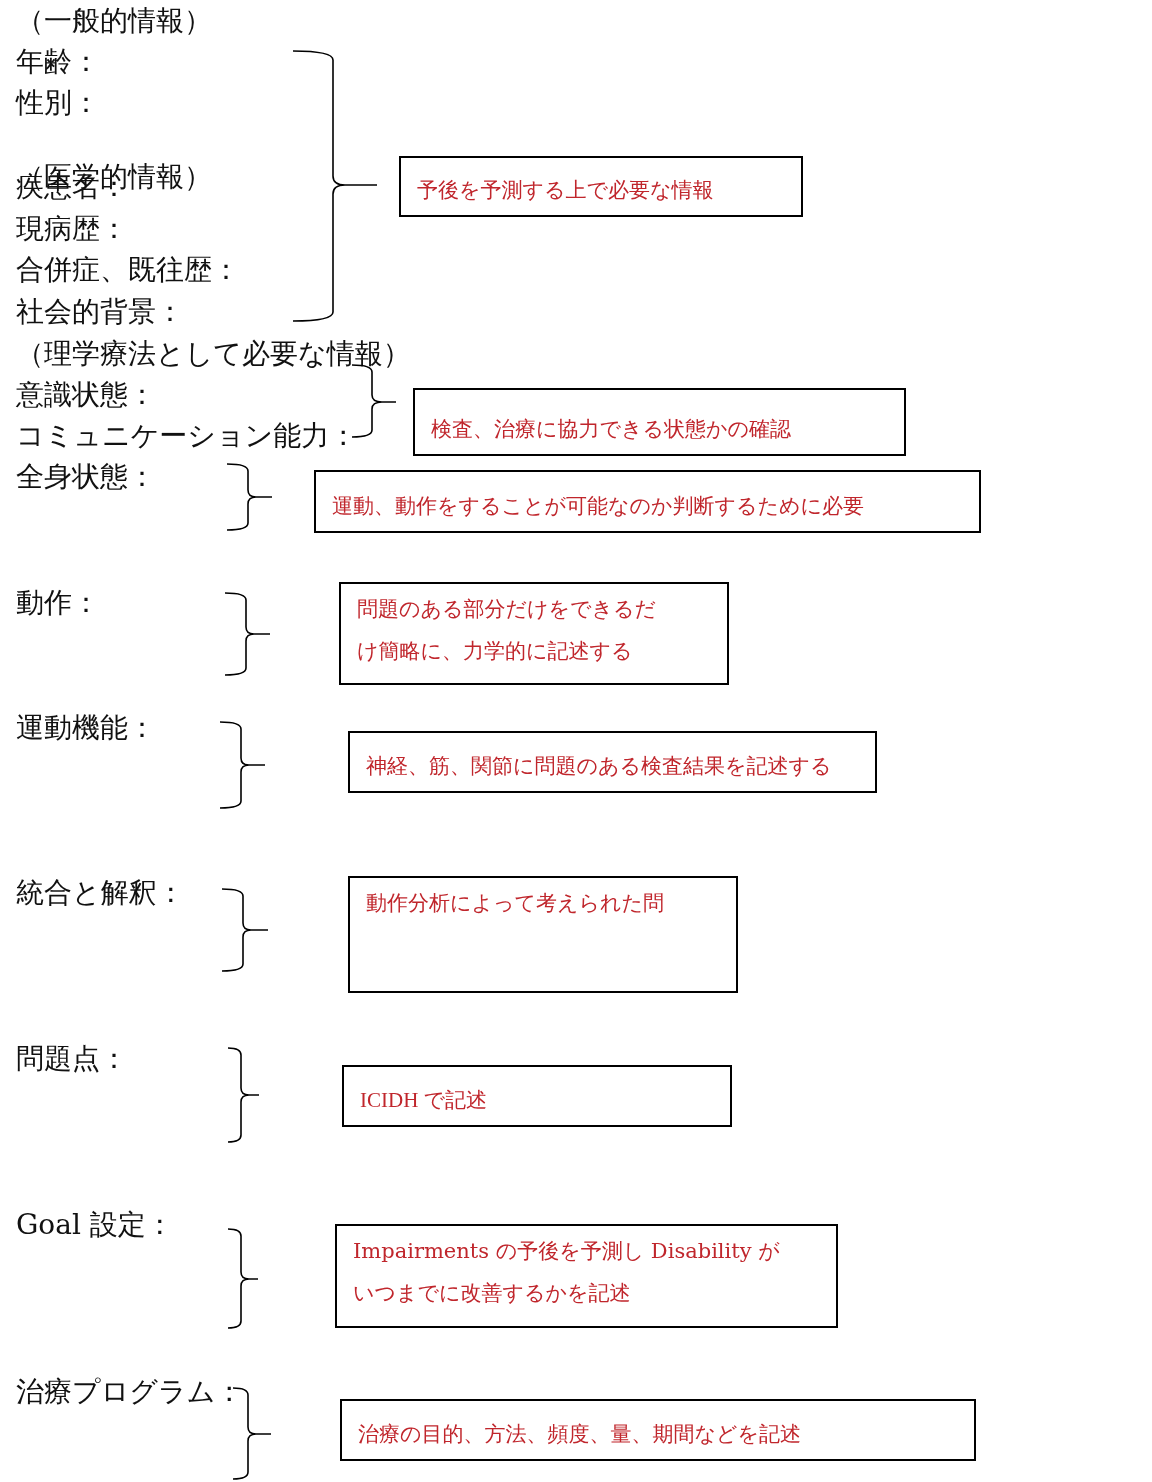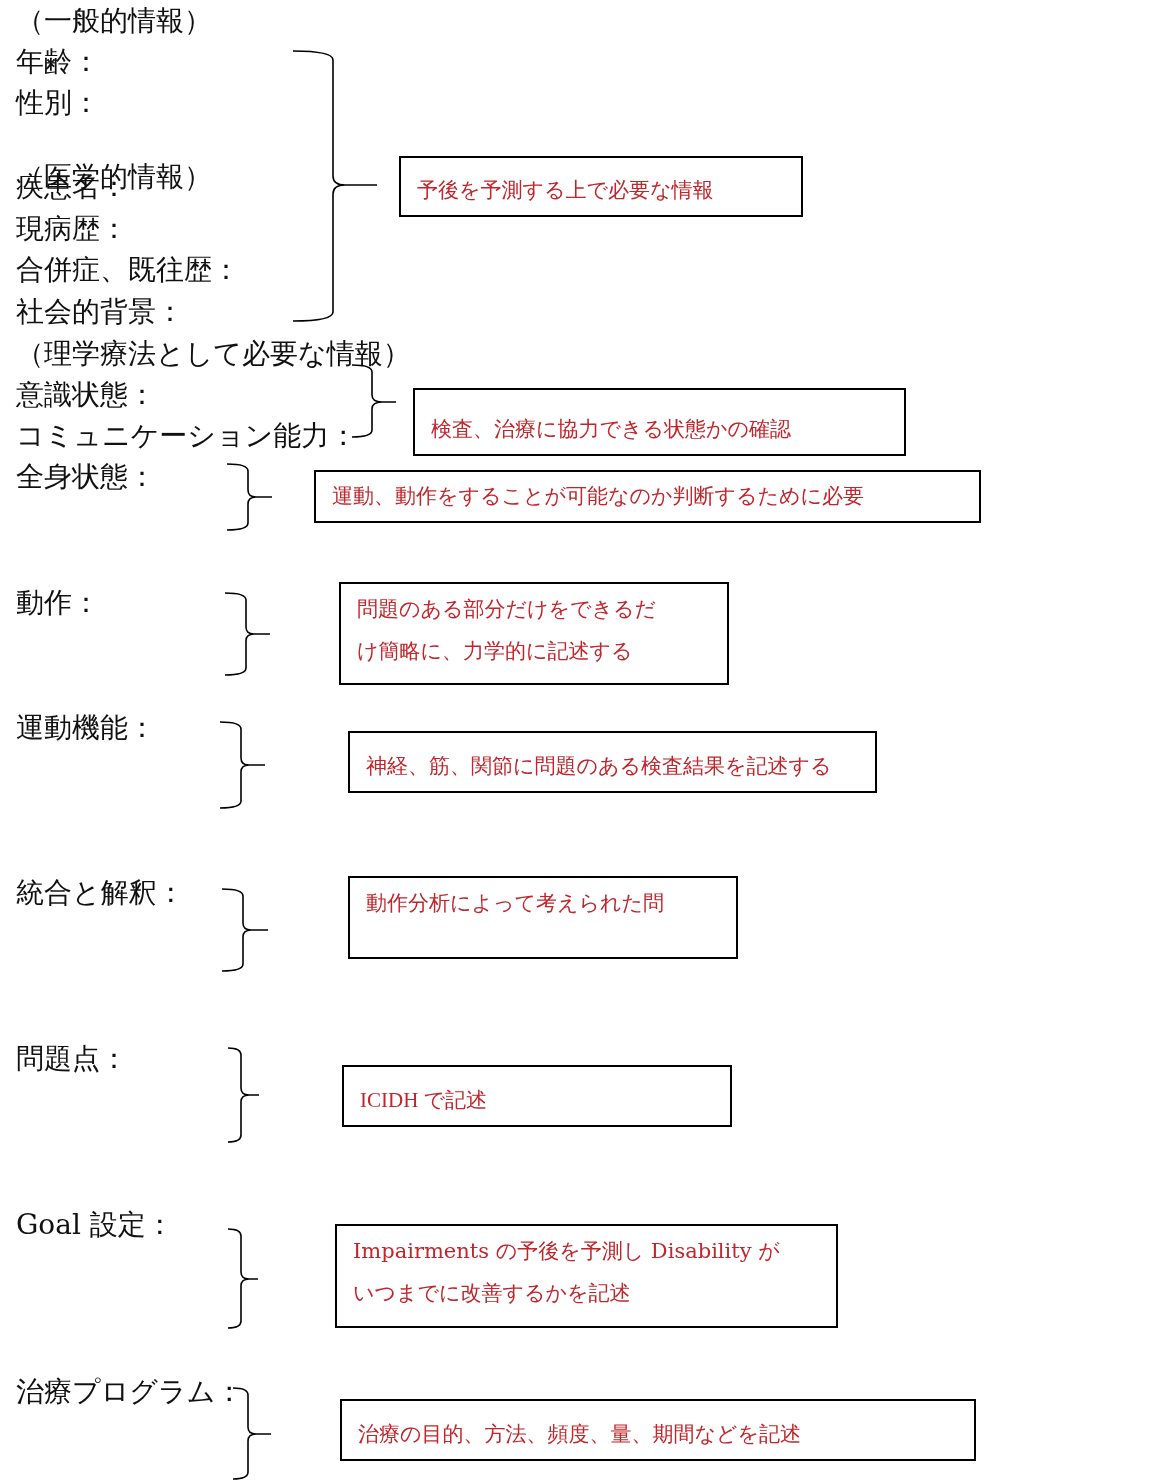--- a/index.html
+++ b/index.html
@@ -56,34 +56,34 @@
 </svg>
 
 <div class="box single" style="left:399px;top:156px;width:404px;height:61px;">
   <span class="line">予後を予測する上で必要な情報</span>
 </div>
 
 <div class="box single" style="left:413px;top:374px;width:493px;height:68px;margin-top:14px;">
   <span class="line">検査、治療に協力できる状態かの確認</span>
 </div>
 
-<div class="box single" style="left:314px;top:470px;width:667px;height:53px;">
+<div class="box single" style="left:314px;top:470px;width:667px;height:63px;">
   <span class="line">運動、動作をすることが可能なのか判断するために必要</span>
 </div>
 
 <div class="box" style="left:339px;top:582px;width:390px;height:103px;">
   <span class="line">問題のある部分だけをできるだ</span>
   <span class="line">け簡略に、力学的に記述する</span>
 </div>
 
 <div class="box single" style="left:348px;top:731px;width:529px;height:62px;">
   <span class="line">神経、筋、関節に問題のある検査結果を記述する</span>
 </div>
 
-<div class="box" style="left:348px;top:876px;width:390px;height:83px;">
+<div class="box" style="left:348px;top:876px;width:390px;height:117px;">
   <span class="line">動作分析によって考えられた問</span>
 </div>
 
 <div class="box single" style="left:342px;top:1065px;width:390px;height:62px;">
   <span class="line">ICIDH で記述</span>
 </div>
 
 <div class="box" style="left:335px;top:1224px;width:503px;height:104px;">
   <span class="line">Impairments の予後を予測し Disability が</span>
   <span class="line">いつまでに改善するかを記述</span>

